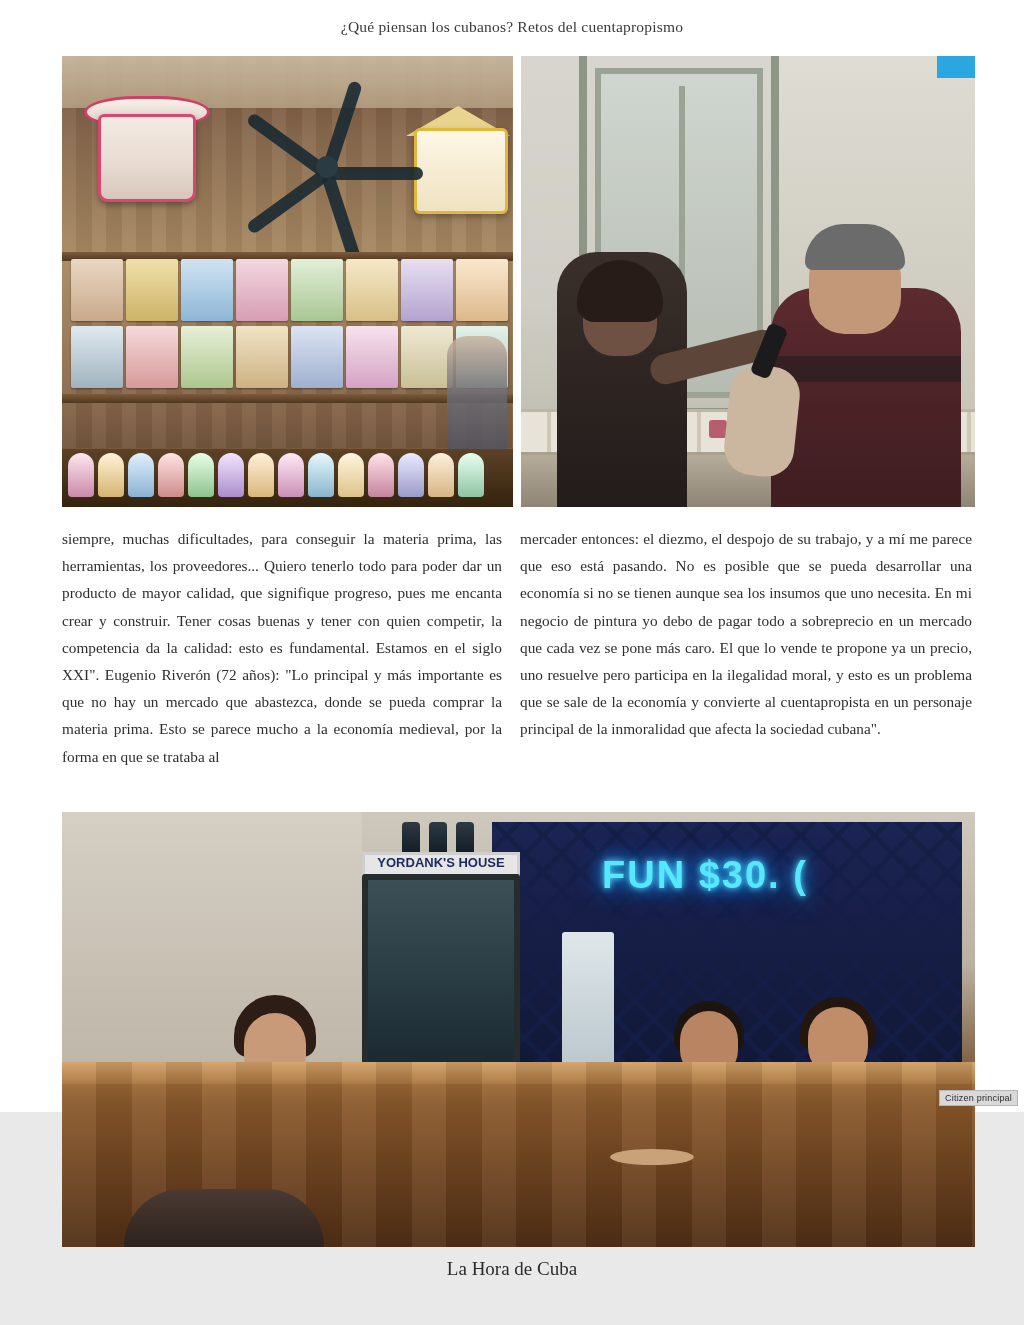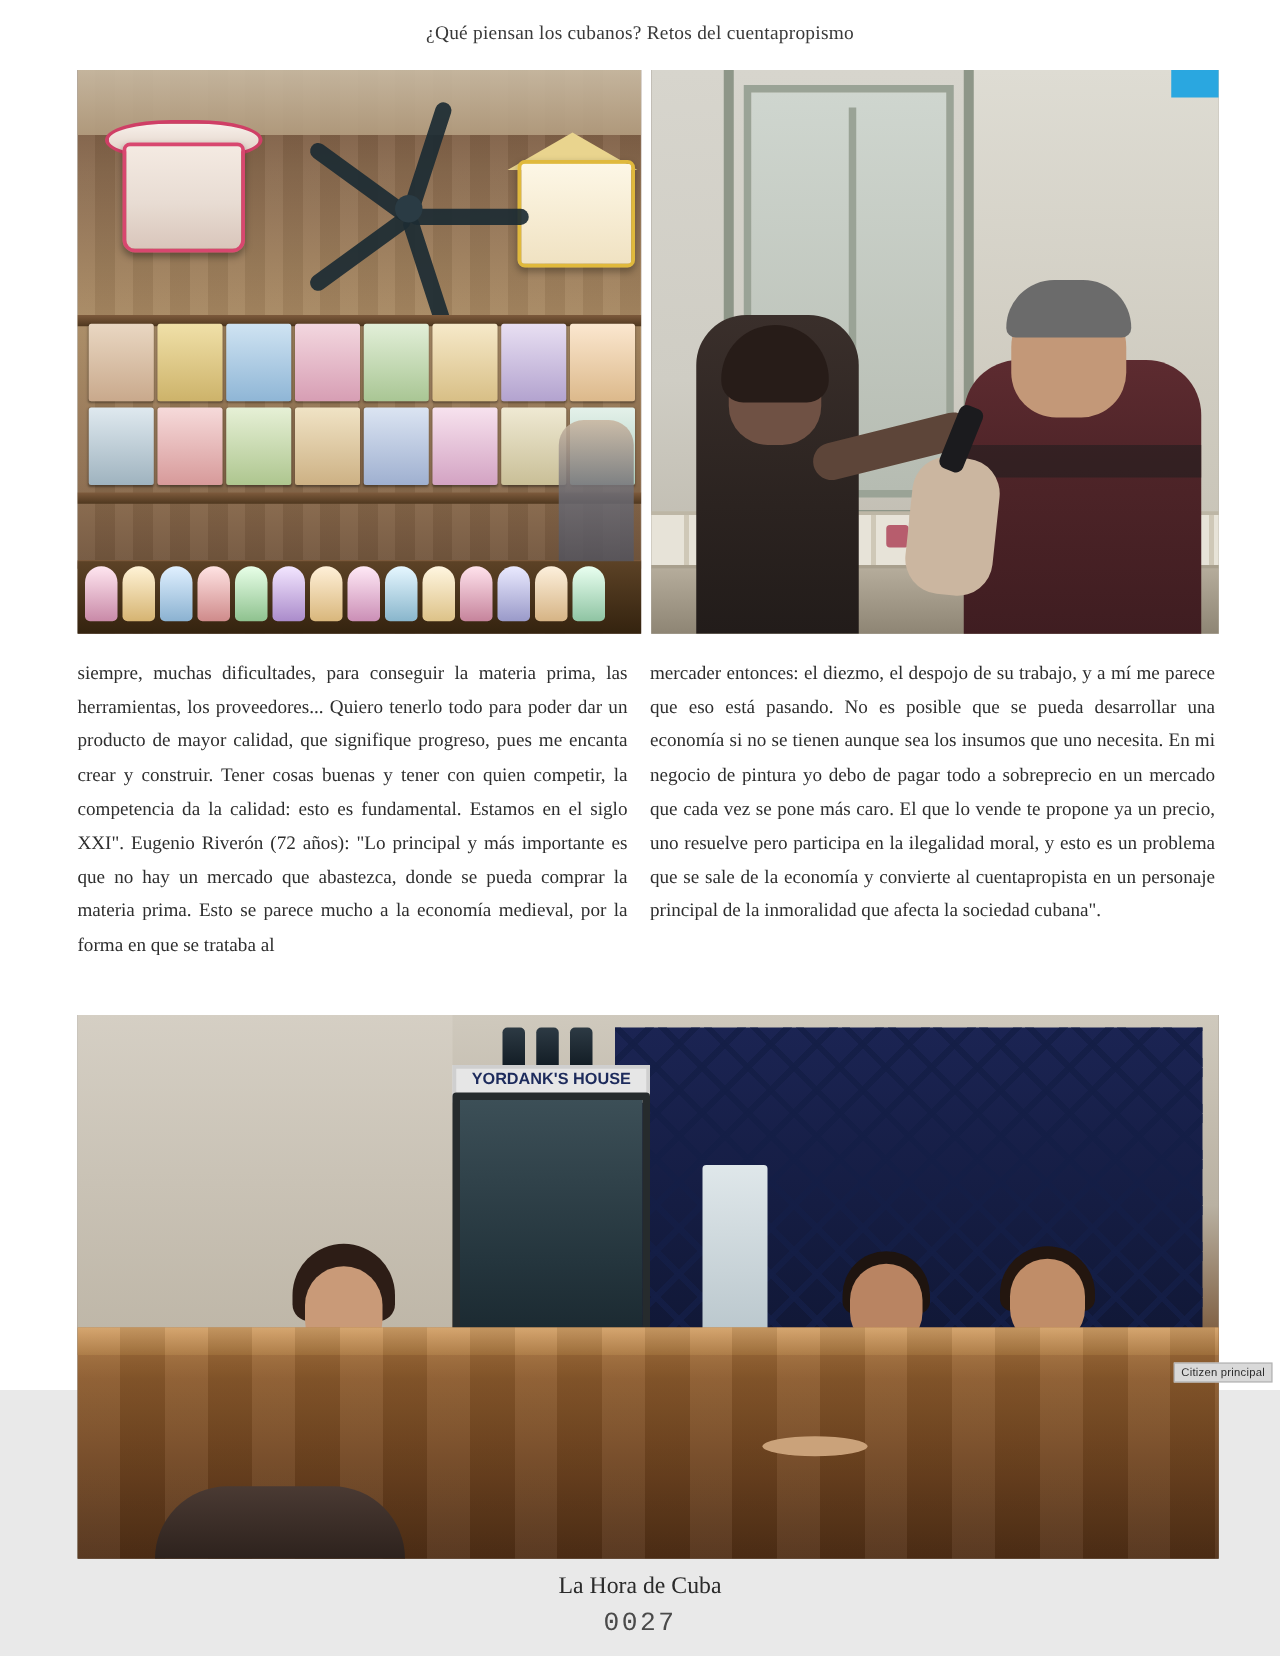--- a/index.html
+++ b/index.html
@@ -414,20 +414,21 @@
     <p>siempre, muchas dificultades, para conseguir la materia prima, las herramientas, los proveedores... Quiero tenerlo todo para poder dar un producto de mayor calidad, que signifique progreso, pues me encanta crear y construir. Tener cosas buenas y tener con quien competir, la competencia da la calidad: esto es fundamental. Estamos en el siglo XXI". Eugenio Riverón (72 años): "Lo principal y más importante es que no hay un mercado que abastezca, donde se pueda comprar la materia prima. Esto se parece mucho a la economía medieval, por la forma en que se trataba al</p>
   </div>
   <div class="col col-right">
     <p>mercader entonces: el diezmo, el despojo de su trabajo, y a mí me parece que eso está pasando. No es posible que se pueda desarrollar una economía si no se tienen aunque sea los insumos que uno necesita. En mi negocio de pintura yo debo de pagar todo a sobreprecio en un mercado que cada vez se pone más caro. El que lo vende te propone ya un precio, uno resuelve pero participa en la ilegalidad moral, y esto es un problema que se sale de la economía y convierte al cuentapropista en un personaje principal de la inmoralidad que afecta la sociedad cubana".</p>
   </div>
 
   <div class="photo photo-3">
     <div class="p3-bg"></div>
     <div class="p3-wall-left"></div>
     <div class="p3-lattice"></div>
+    <div class="p3-neon">FUN $30. (</div>
 
     <div class="p3-bottles">
         <i></i>
         <i></i>
         <i></i>
       </div>
     <div class="p3-fridge-head">YORDANK'S HOUSE</div>
     <div class="p3-fridge"></div>
 
     <div class="p3-menu"></div>
@@ -447,15 +448,14 @@
 
     <div class="p3-counter">
       <div class="p3-counter-top"></div>
       <div class="p3-counter-grain"></div>
     </div>
     <div class="p3-plate"></div>
     <div class="p3-table"></div>
   </div>
 
   <div class="footer-title">La Hora de Cuba</div>
-  <div class="folio">0027</div>
   <div class="watermark">Citizen principal</div>
 </div>
 
 </body></html>

